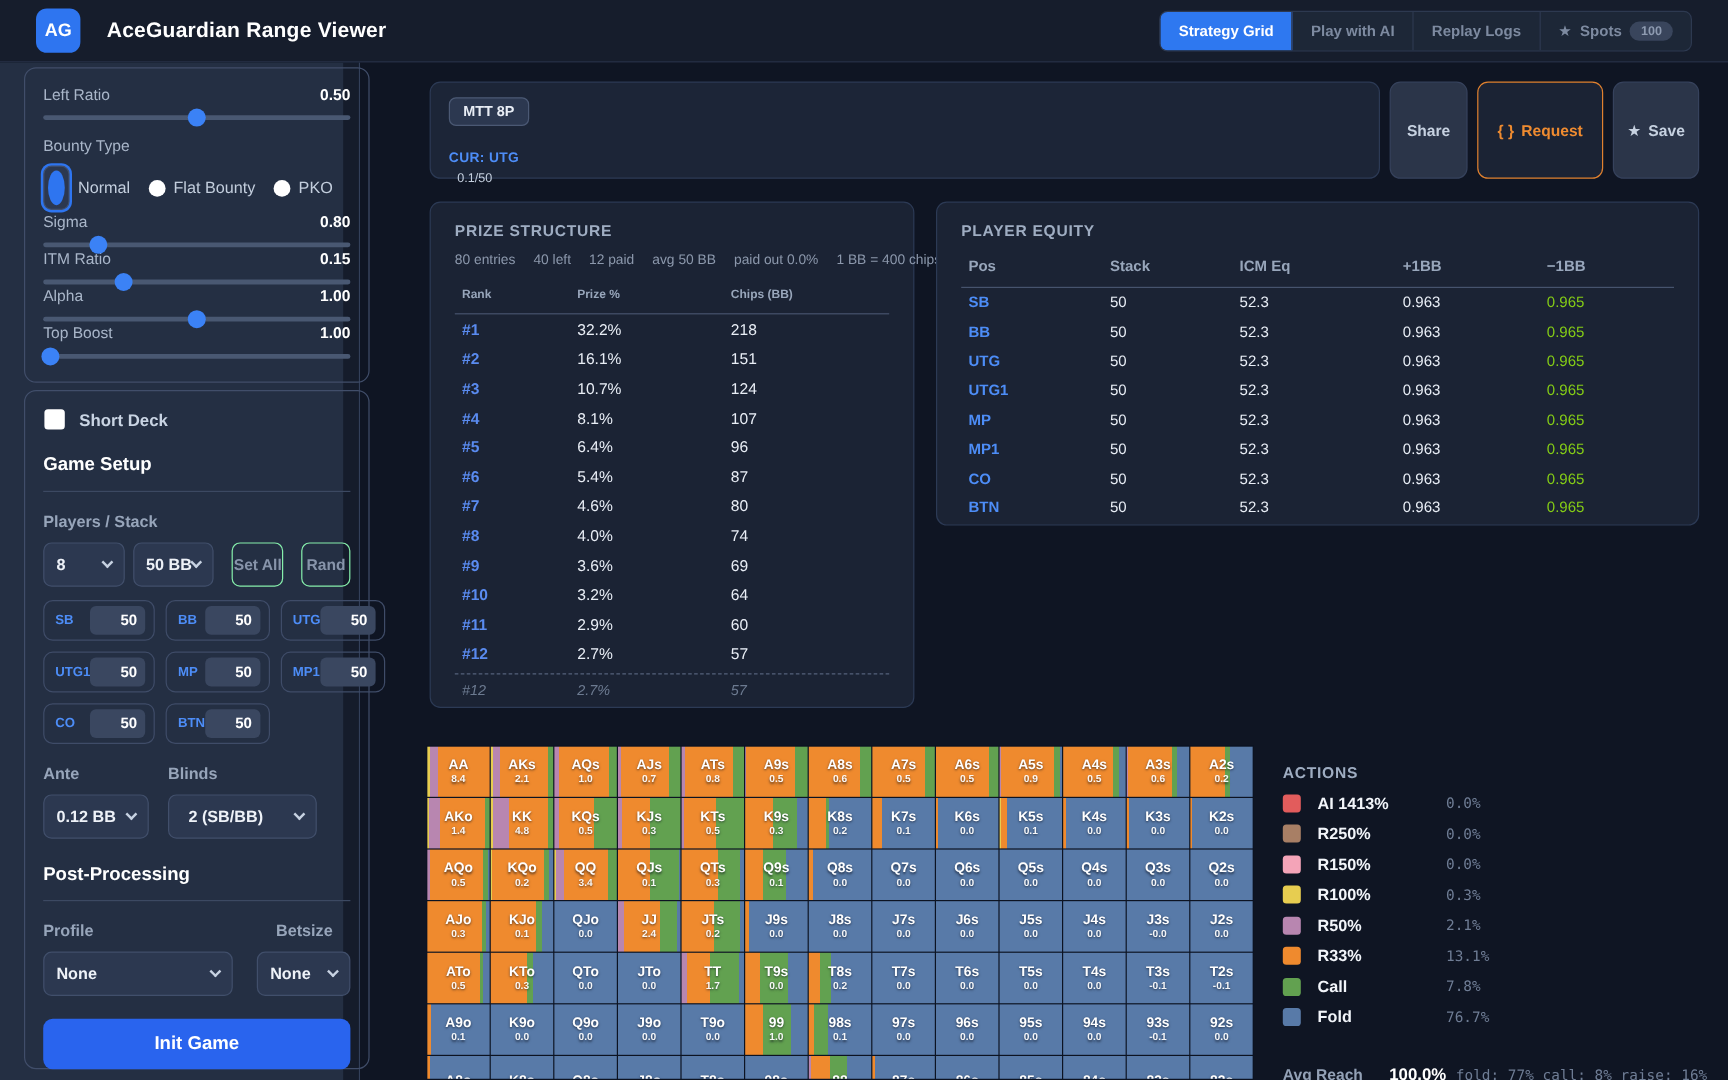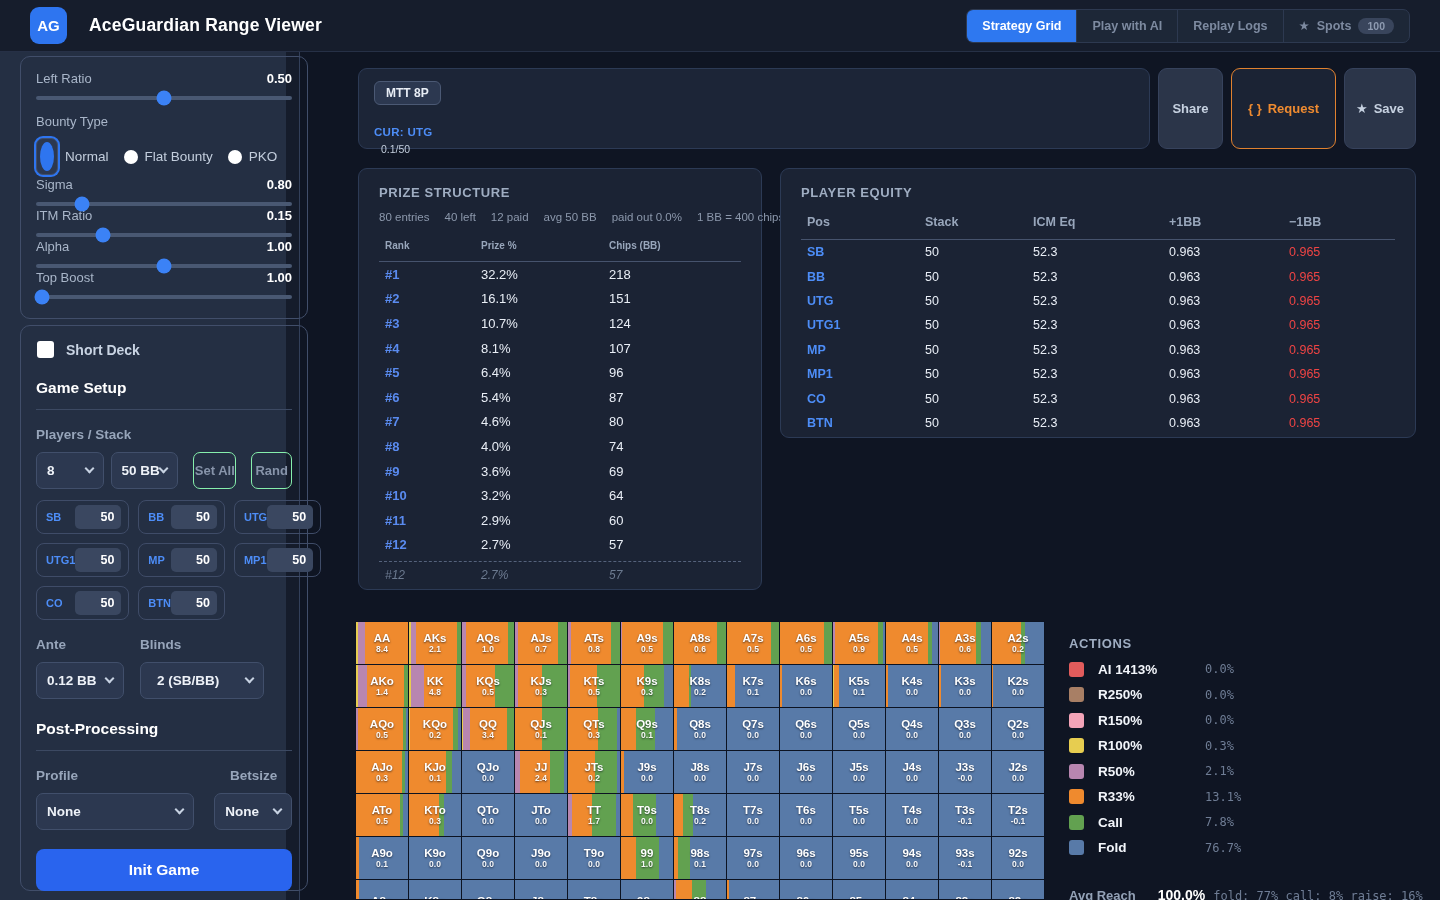--- a/index.html
+++ b/index.html
@@ -80,21 +80,21 @@
 .p-head,.p-row{display:grid;grid-template-columns:96px 128px 1fr;padding:0 6px}
 .p-head{margin-top:17px;font-size:10px;font-weight:bold;color:#98a6bb;padding-bottom:10px;border-bottom:1px solid #46536d}
 .p-row{height:24.6px;align-items:center;font-size:13px;color:#e9eef6}
 .p-row .rank{color:#5a8bf0;font-weight:bold}
 .dashed{border-top:1px dashed #55627b;margin-top:4px}
 .ghost{display:grid;grid-template-columns:96px 128px 1fr;padding:6px 6px 0;font-size:12px;font-style:italic;color:#6c7a90}
 .e-head,.e-row{display:grid;grid-template-columns:118px 108px 136px 120px 1fr;padding:0 6px}
 .e-head{margin-top:15px;font-size:12.5px;font-weight:bold;color:#98a6bb;padding-bottom:10px;border-bottom:1px solid #46536d}
 .e-row{height:24.4px;align-items:center;font-size:12.5px;color:#e9eef6}
 .e-row .pos{color:#4d8df7;font-weight:bold}
-.e-row .neg{color:#ef4444}
+.e-row .neg{color:#84cc16}
 
 
 .hand-grid{position:absolute;left:355px;top:621px;width:690px;height:279px;overflow:hidden;display:grid;
   grid-template-columns:repeat(13,1fr);grid-auto-rows:42px;gap:1px;background:#0c1322;border:1px solid #0c1322}
 .cell{display:flex;flex-direction:column;align-items:center;justify-content:center;line-height:1.1}
 .cell .h{font-size:11.5px;font-weight:bold;color:#fff;text-shadow:0 1px 2px rgba(8,12,24,.65)}
 .cell .v{font-size:8.5px;font-weight:bold;color:rgba(255,255,255,.95);text-shadow:0 1px 2px rgba(8,12,24,.65)}
 
 
 .actions{position:absolute;left:1069px;top:636px;width:360px}

